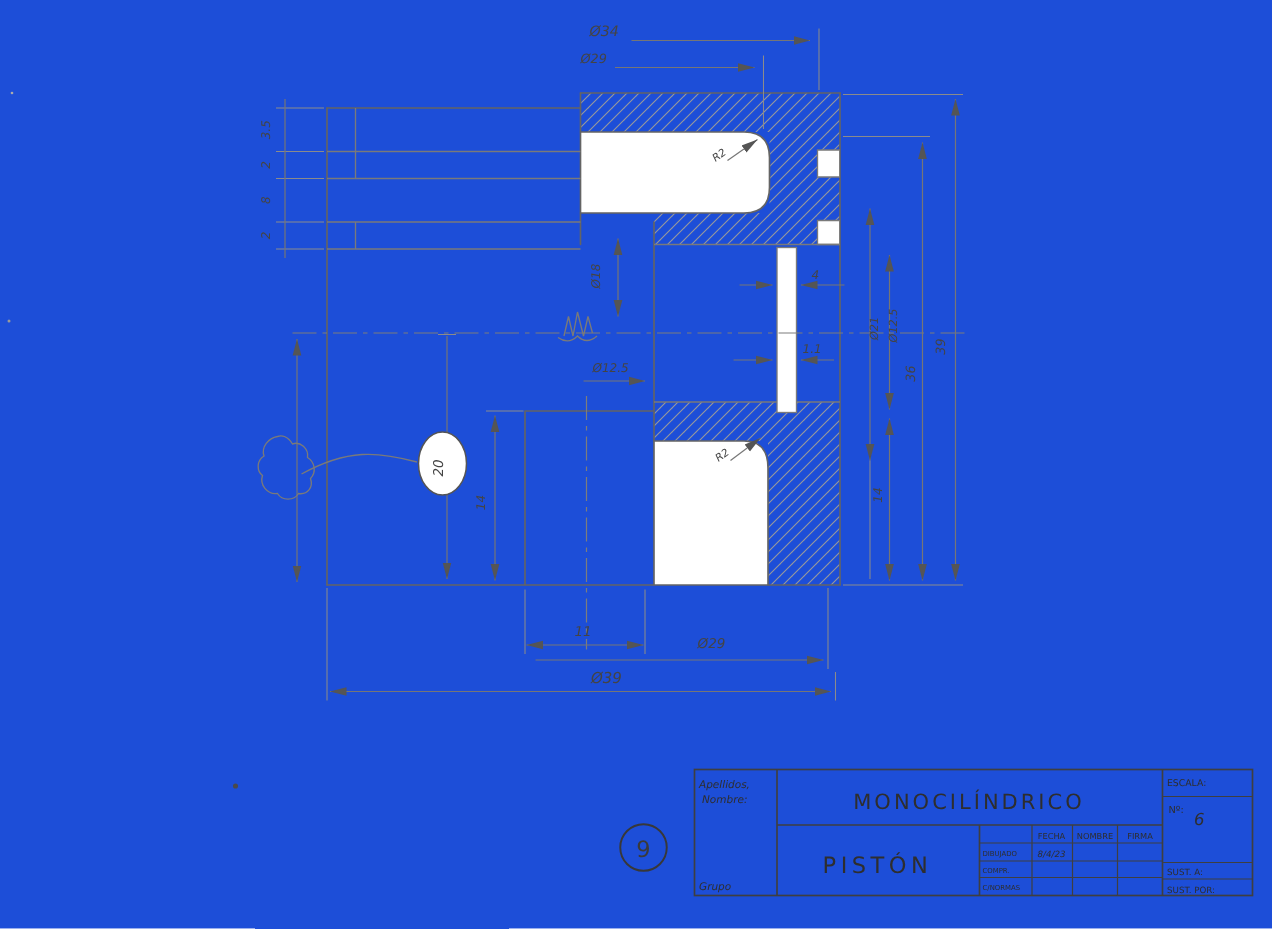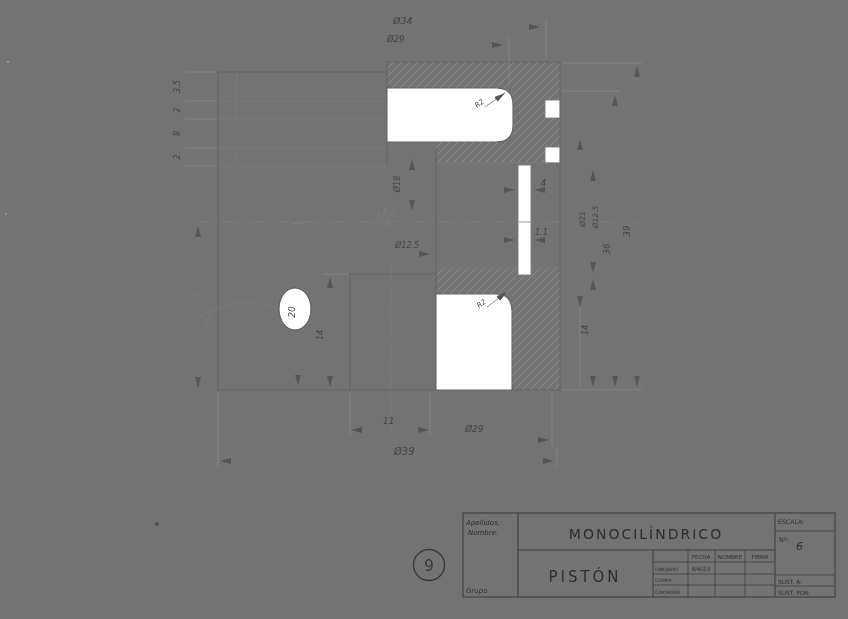--- a/index.html
+++ b/index.html
@@ -1,16 +1,16 @@
 <!DOCTYPE html>
 <html><head>
 <meta charset="utf-8">
 <style>
   html,body{margin:0;padding:0;background:#ffffff;}
-  .page{position:relative;width:848px;height:619px;background:#737373;overflow:hidden;
+  .page{position:relative;width:848px;height:619px;background:#1d4ed8;overflow:hidden;
         font-family:"DejaVu Sans", sans-serif;}
   svg{position:absolute;left:0;top:0;}
   text{fill:#3a3a3a;}
   .hw{font-style:italic;fill:#444;}
   .tb{fill:#2e2e2e;}
   .outline{stroke:#646464;stroke-width:1.1;fill:none;stroke-linecap:round;}
   .thin{stroke:#7a7a7a;stroke-width:0.9;fill:none;}
   .dim{stroke:#767676;stroke-width:0.8;fill:none;}
   .ext{stroke:#8b8b8b;stroke-width:0.7;fill:none;}
   .cl{stroke:#7d7d7d;stroke-width:0.8;fill:none;stroke-dasharray:16 4 3 4;}

